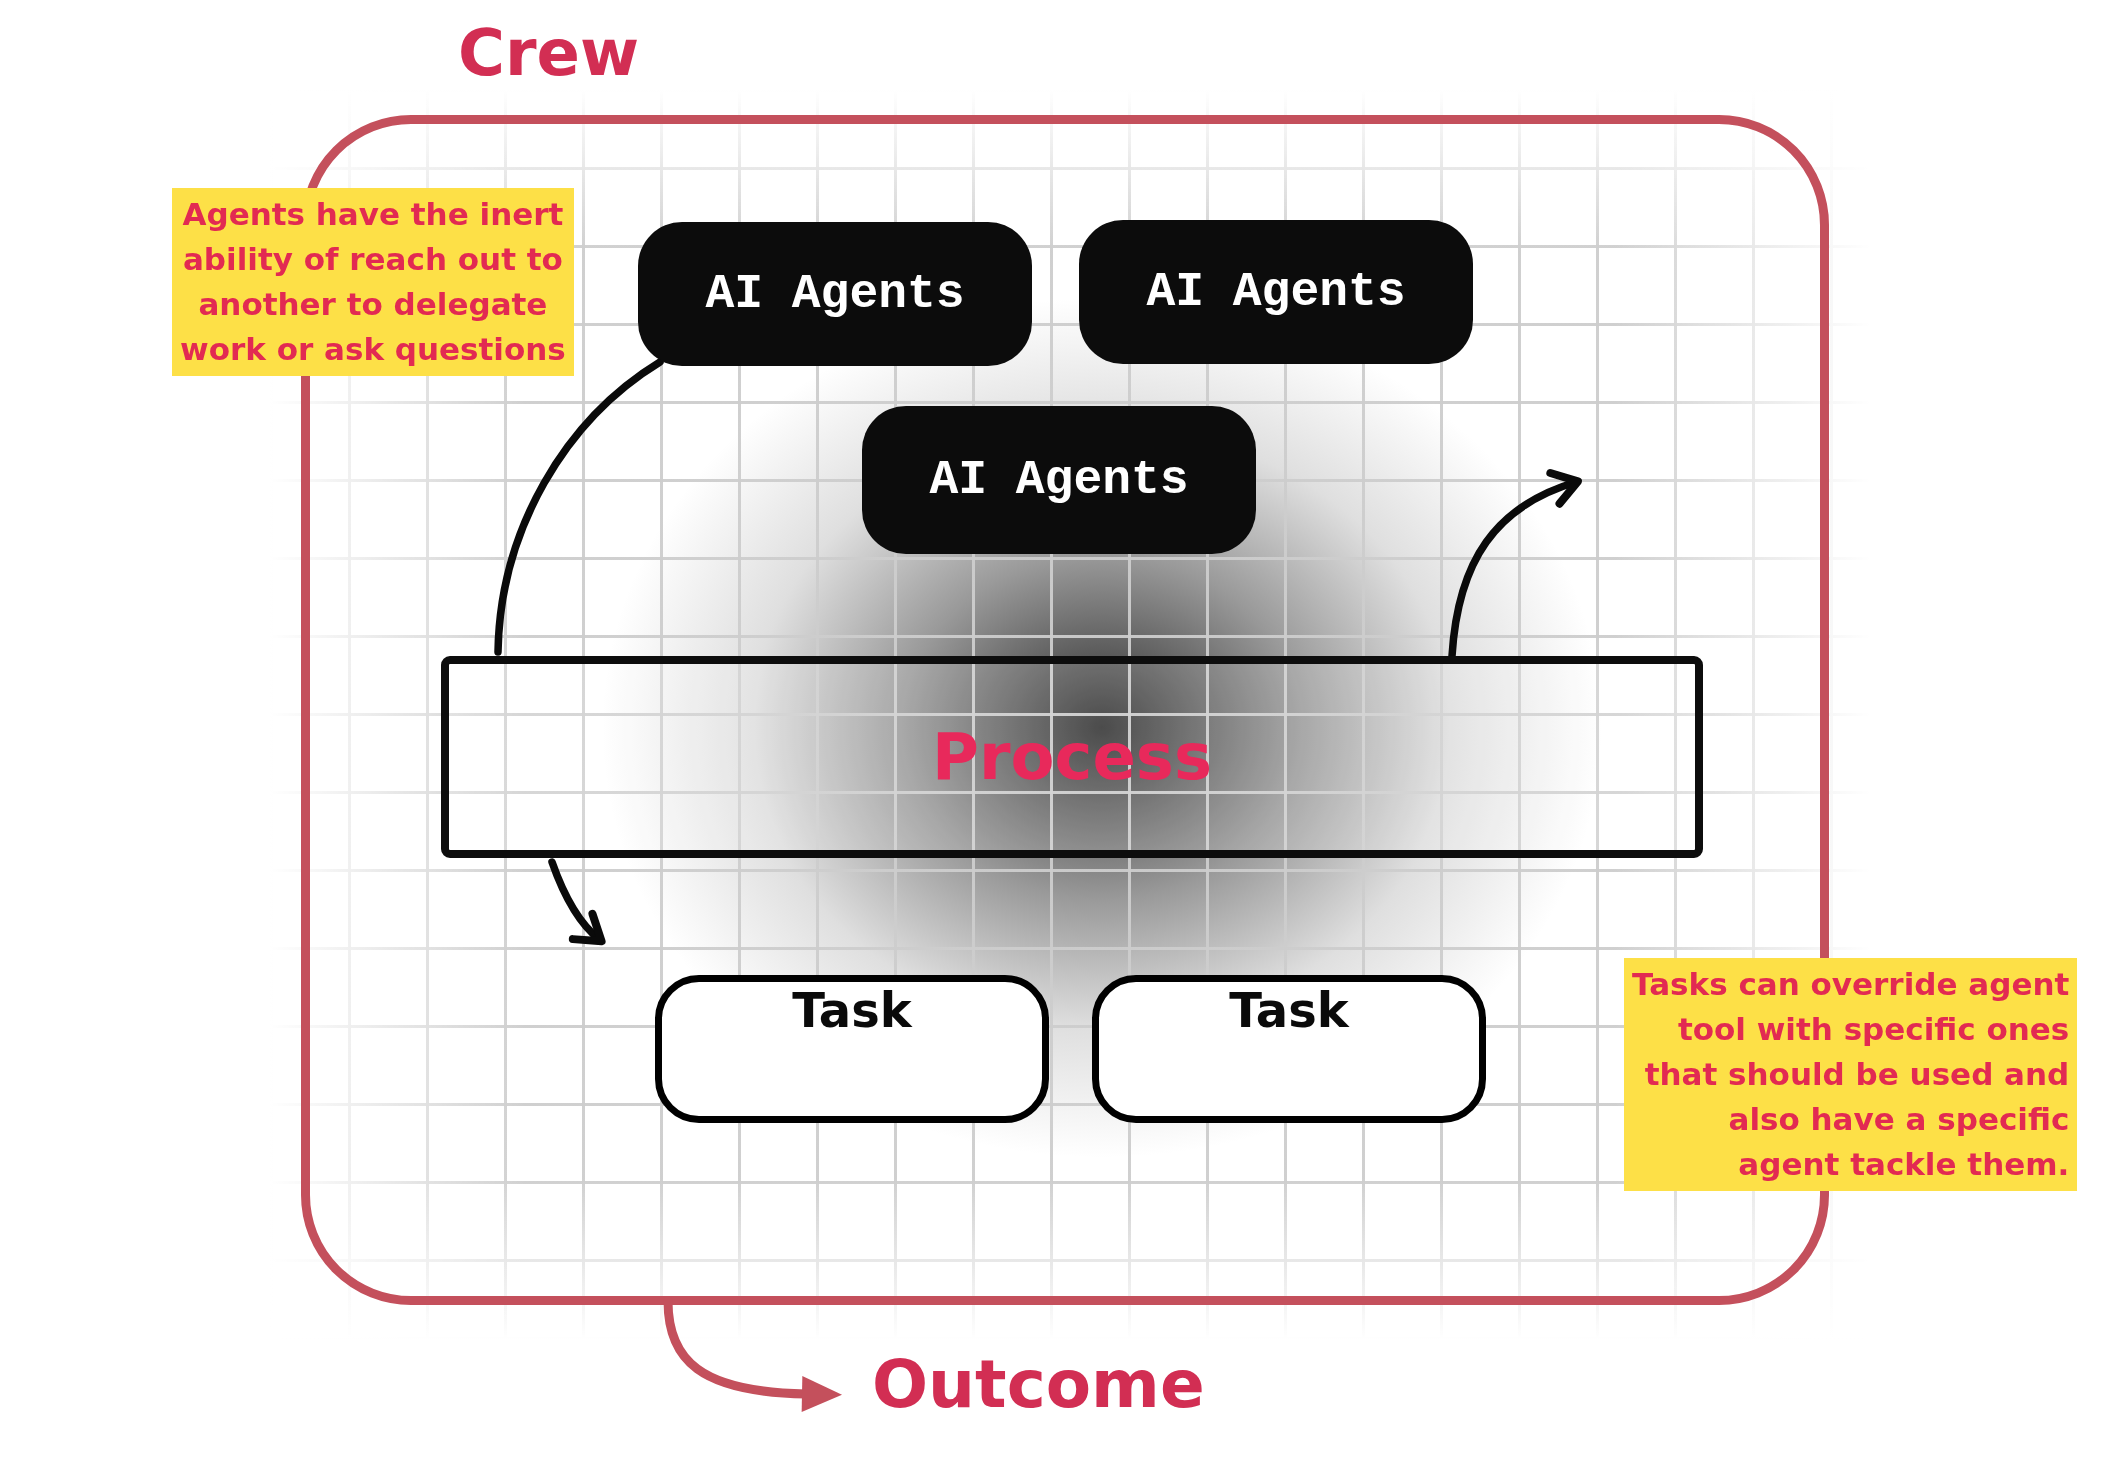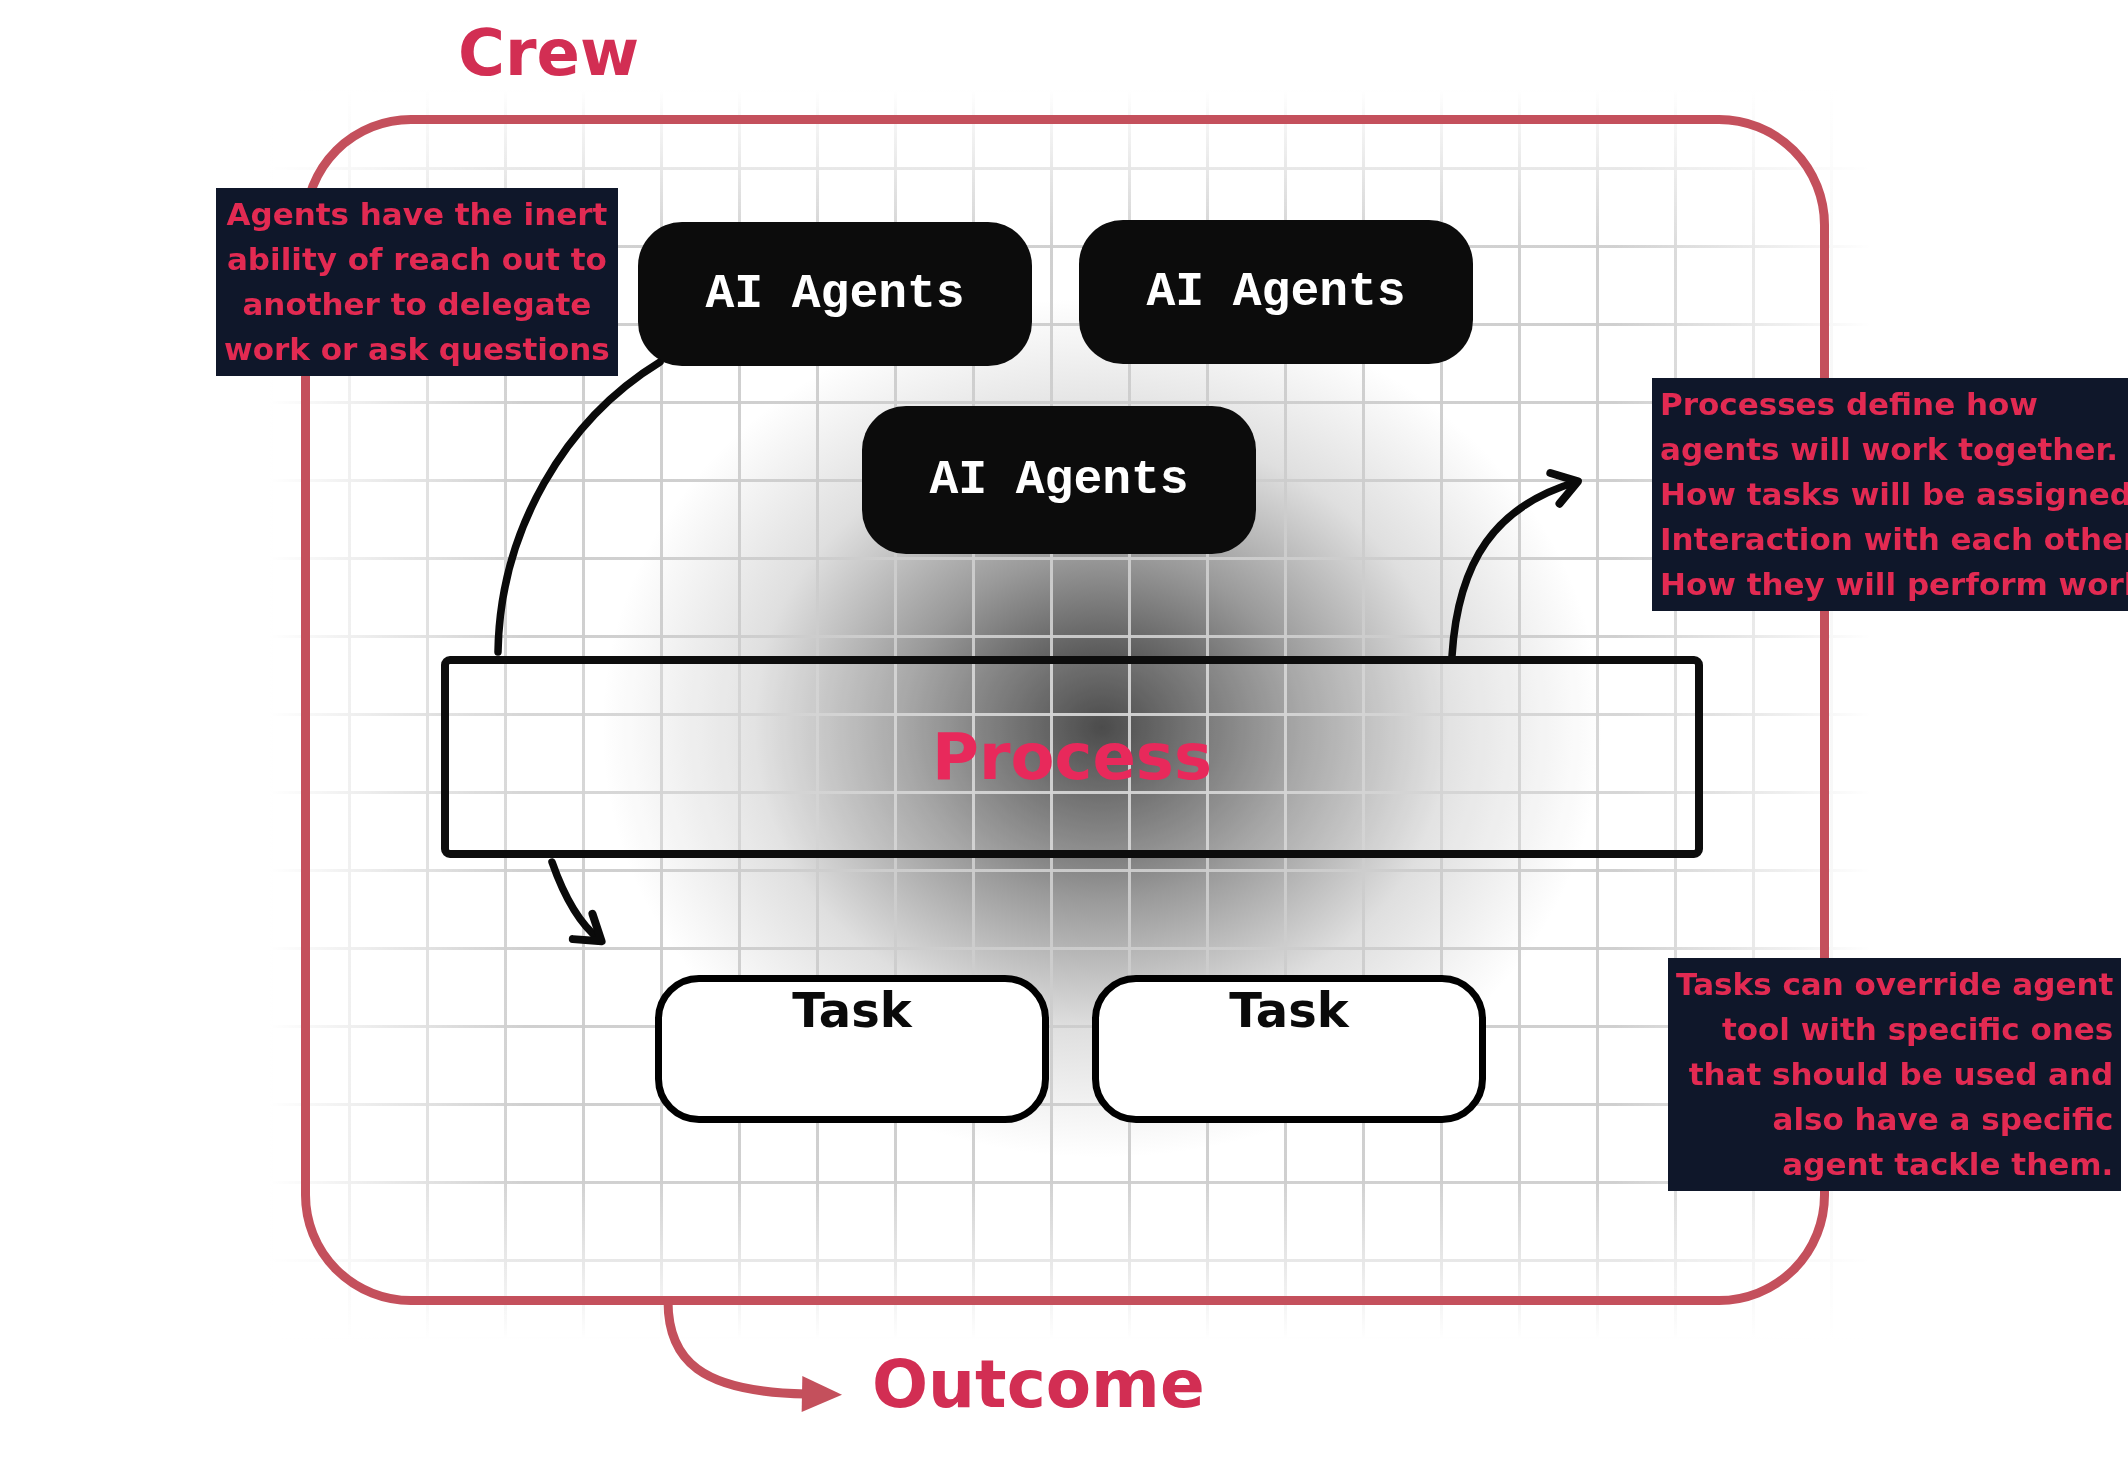--- a/index.html
+++ b/index.html
@@ -58,24 +58,23 @@
     color: var(--heading-red, #d22e53);
     z-index: 3;
   }
 
   .note {
     position: absolute;
     color: var(--annotation-red, #e22a52);
     font-size: 31px; font-weight: bold;
     line-height: 45px;
     white-space: pre;
-    background: #0f172a;
+    background: #fde047;
     padding: 4px 8px;
     z-index: 3;
-    margin-left: 44px;
   }
   .note-left  { left: 172px;  top: 188px; text-align: center; }
   .note-rt    { left: 1608px; top: 378px; text-align: left; }
   .note-rb    { left: 1624px; top: 958px; text-align: right; }
 
   .agent-box {
     position: absolute;
     background: var(--agent-box, #0c0c0c);
     color: #ffffff;
     border-radius: 44px;
@@ -149,25 +148,20 @@
     <path class="blackline" d="M 1452 656 C 1458 560, 1496 506, 1576 482" marker-end="url(#vhead)"></path>
     <path class="redline" d="M 668 1301 C 668 1360, 700 1392, 806 1394" marker-end="url(#redhead)"></path>
   </svg>
 
   <div class="crew-title">Crew</div>
 
   <div class="note note-left">Agents have the inert
 ability of reach out to
 another to delegate
 work or ask questions</div>
-  <div class="note note-rt">Processes define how
-agents will work together.
-How tasks will be assigned.
-Interaction with each other.
-How they will perform work.</div>
   <div class="note note-rb">Tasks can override agent
 tool with specific ones
 that should be used and
 also have a specific
 agent tackle them.</div>
 
   <div class="agent-box agent1">
     <span>AI Agents</span>
   </div>
   <div class="agent-box agent2">

